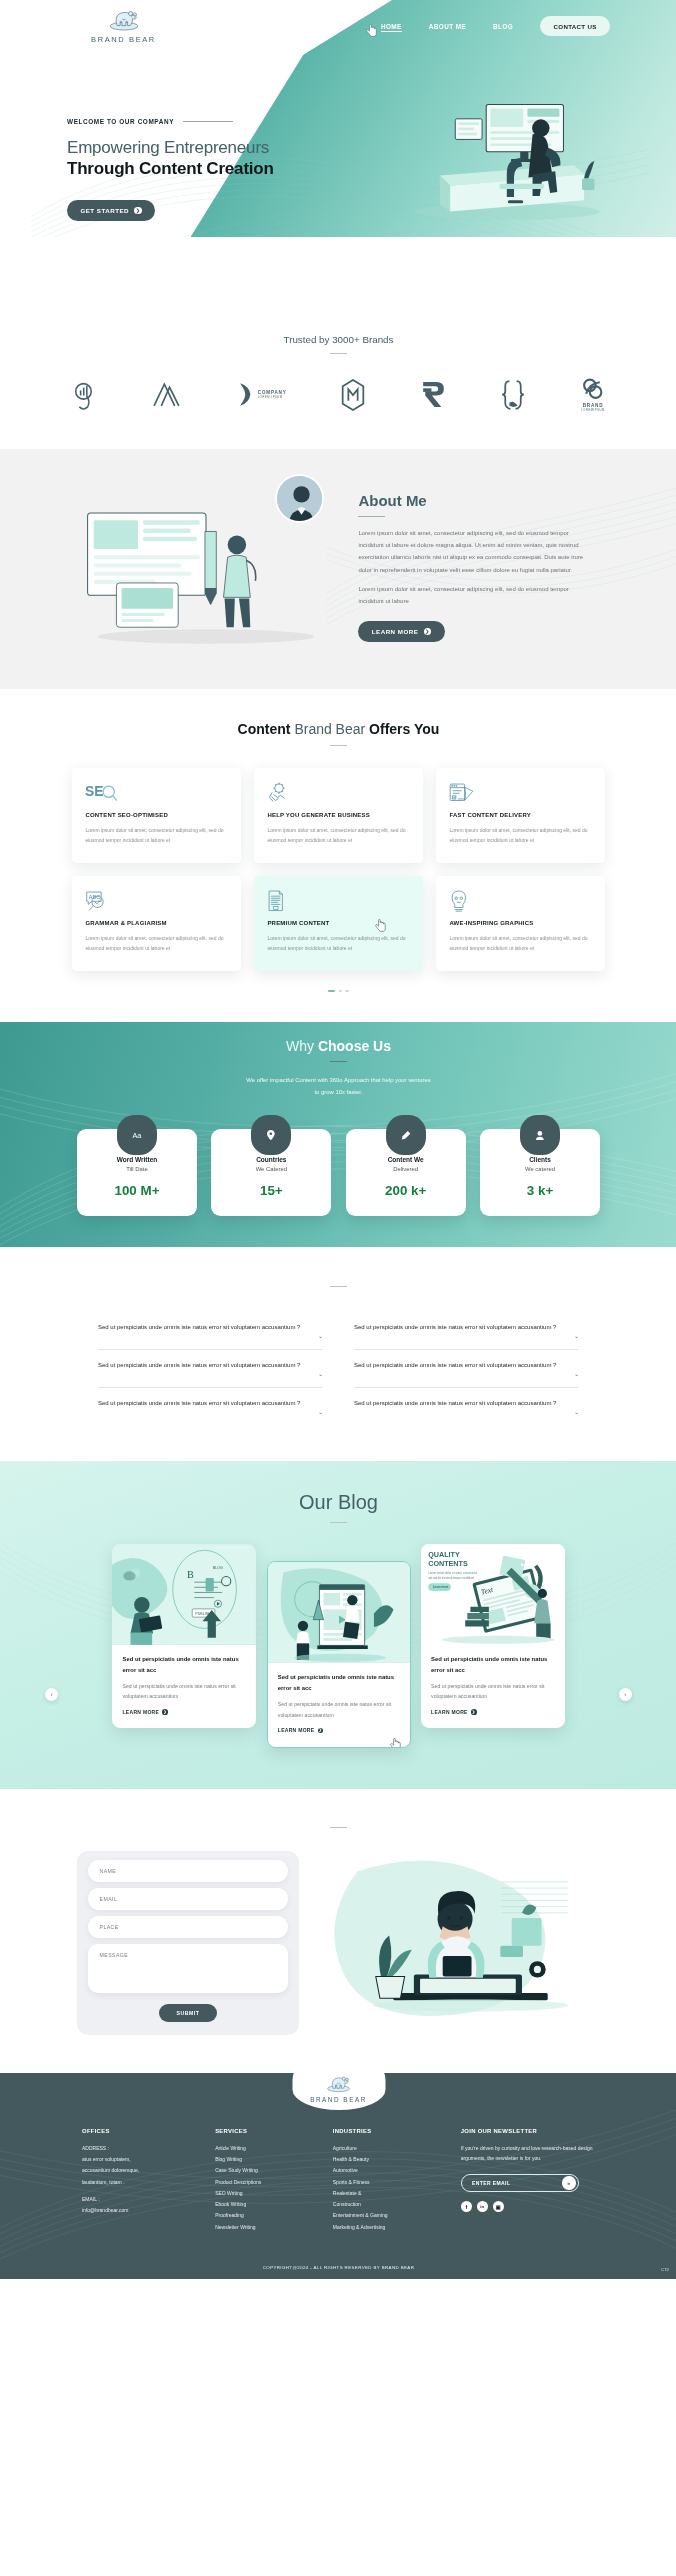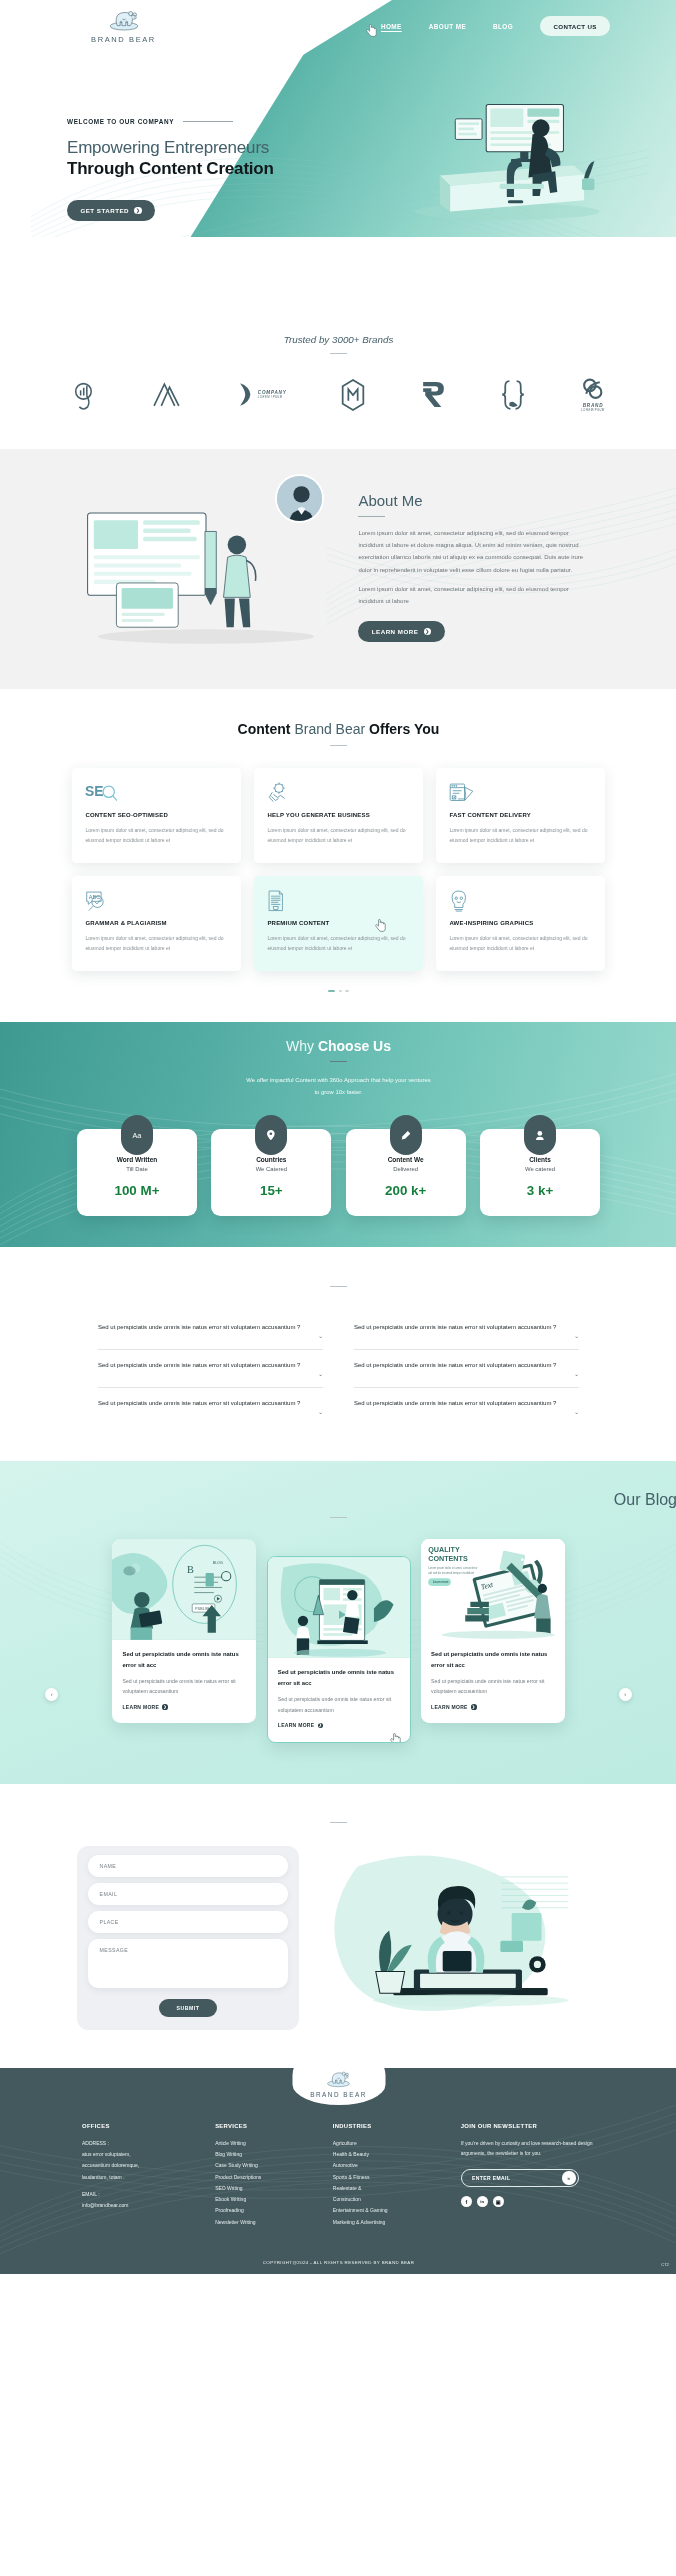--- a/index.html
+++ b/index.html
@@ -50,36 +50,36 @@
     margin-top:20.6px;display:inline-flex;align-items:center;gap:5.2px;
     background:#44595e;color:#fff;border:none;border-radius:11.3px;
     padding:6.7px 13.4px;font-size:6.2px;font-weight:700;letter-spacing:0.5px;cursor:pointer;
   }
   .arrow-circ{width:7.7px;height:7.7px;border-radius:50%;background:#fff;color:#44595e;
     display:inline-flex;align-items:center;justify-content:center;font-size:4.6px;font-weight:700;}
 
   .hero-illus{position:absolute;right:62px;top:57px;width:237px;height:170px;z-index:8;}
 
   
-  .trusted{padding:25px 0 37px;text-align:center;background:#fff;font-style:italic;}
+  .trusted{padding:25px 0 37px;text-align:center;background:#fff;}
   .trusted h3{font-size:9.8px;font-weight:700;color:#10181c;}
   .trusted h3 span{color:#46606a;font-weight:400;}
   .rule-c{width:17.5px;height:1px;background:#b9c4c8;margin:8.2px auto 0;}
   .brand-row{display:flex;justify-content:space-between;align-items:center;margin:23px 72px 0;}
   .brand-logo{color:#46606a;display:flex;flex-direction:column;align-items:center;gap:1.5px;}
   .brand-logo .bl-name{font-size:4.6px;font-weight:700;letter-spacing:0.8px;}
   .brand-logo .bl-sub{font-size:2.6px;letter-spacing:0.6px;}
 
   
   .about{background:#f2f2f2;padding:33px 0 37px;position:relative;overflow:hidden;}
   .about-inner{display:flex;align-items:center;margin:0 67px;position:relative;z-index:3;}
   .about-left{width:278px;height:170px;position:relative;}
   .about-right{flex:1;padding-left:13.4px;}
   .about-right h2{font-size:15px;font-weight:700;color:#0f171b;}
-  .about-right h2 span{font-weight:400;color:#46606a;}
+  .about-right h2 span{font-weight:700;color:#46606a;}
   .rule-l{width:27px;height:1px;background:#9fb0b3;margin:7.2px 0 9.3px;}
   .about-right p{font-size:6px;line-height:2.05;color:#6c7478;max-width:227px;}
   .about-right p+p{margin-top:7.2px;}
   .avatar{
     position:absolute;right:20.6px;top:-8.2px;width:49px;height:49px;border-radius:50%;
     border:2.6px solid #fff;overflow:hidden;z-index:6;
     background:linear-gradient(160deg,#cfe3ea,#9fbccb);
   }
 
   
@@ -105,21 +105,21 @@
     background:linear-gradient(105deg,#3e9a91 0%,#54ada4 30%,#74c6ba 62%,#9bdbcf 100%);
   }
   .why h2{font-size:14px;font-weight:700;color:#fff;position:relative;z-index:3;}
   .why h2 span{font-weight:400;color:#eafaf6;}
   .rule-w{width:17.5px;height:1px;background:#5d7d80;margin:7.7px auto 11.3px;position:relative;z-index:3;}
   .why p.sub{font-size:5.9px;line-height:2.1;color:#f3fbf9;position:relative;z-index:3;}
   .stats{display:grid;grid-template-columns:repeat(4,1fr);gap:14.4px;margin:30px 77px 0;position:relative;z-index:3;}
   .stat{background:#fff;border-radius:9.3px;padding:27px 5.2px 17.5px;position:relative;box-shadow:0 5.2px 14.4px rgba(20,60,58,.16);}
   .stat-badge{
     position:absolute;top:-13.4px;left:50%;transform:translateX(-50%);
-    width:32px;height:40px;border-radius:17.5px;background:#44595e;color:#fff;
+    width:40px;height:40px;border-radius:17.5px;background:#44595e;color:#fff;
     display:flex;align-items:center;justify-content:center;font-size:7.2px;
   }
   .stat h5{font-size:6.5px;font-weight:700;color:#101a1e;}
   .stat .sub2{font-size:5.9px;color:#4c565a;margin-top:3.6px;}
   .stat .big{font-size:13.4px;font-weight:700;color:#15803d;margin-top:11.3px;}
 
   
   .faq{background:#fff;padding:31px 0 36px;text-align:center;}
   .faq h2{font-size:14px;font-weight:700;color:#0f171b;}
   .faq h2 span{font-weight:400;color:#46606a;}
@@ -127,21 +127,21 @@
   .faq-item{padding:9.3px 0 10.3px;border-bottom:0.8px solid #e2e5e6;display:flex;align-items:flex-start;gap:5.2px;cursor:pointer;}
   .faq-item:nth-last-child(-n+2){border-bottom:none;}
   .faq-q{font-size:6px;line-height:2.0;color:#1b2428;flex:1;}
   .faq-chev{font-size:5.7px;color:#6d777b;margin-top:11.3px;}
 
   
   .blog{
     position:relative;overflow:hidden;padding:30px 0 41px;text-align:center;
     background:linear-gradient(160deg,#d5f4ec 0%,#c6efe6 45%,#bdeae1 100%);
   }
-  .blog h2{font-size:16px;font-weight:700;color:#0f171b;position:relative;z-index:3;text-align:right;}
+  .blog h2{font-size:20px;font-weight:700;color:#0f171b;position:relative;z-index:3;}
   .blog h2 span{font-weight:400;color:#46606a;}
   .blog-row{display:flex;justify-content:center;align-items:flex-start;gap:10.3px;margin:20.6px 77px 0;position:relative;z-index:3;}
   .bcard{
     background:#fff;border-radius:8.2px;width:144px;overflow:hidden;text-align:left;
     box-shadow:0 5.2px 15.5px rgba(30,70,66,.13);
   }
   .bcard.mid{margin-top:17.5px;border:0.5px solid #7fd3c4;}
   .bcard-img{height:101px;background:linear-gradient(150deg,#bfece2,#7fc9bb);position:relative;overflow:hidden;}
   .bcard-body{padding:9.3px 10.3px 12.4px;}
   .bcard-body h4{font-size:5.9px;font-weight:700;line-height:1.85;color:#101a1e;}

